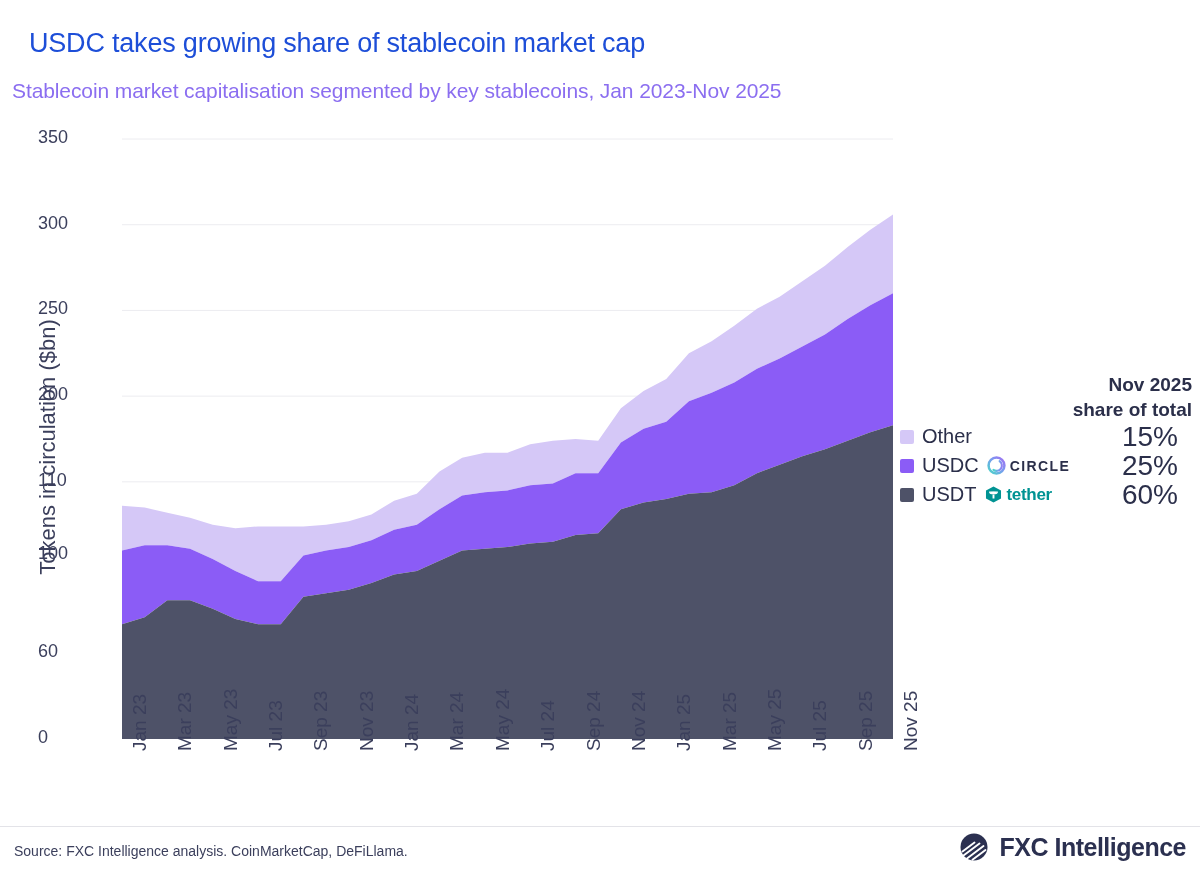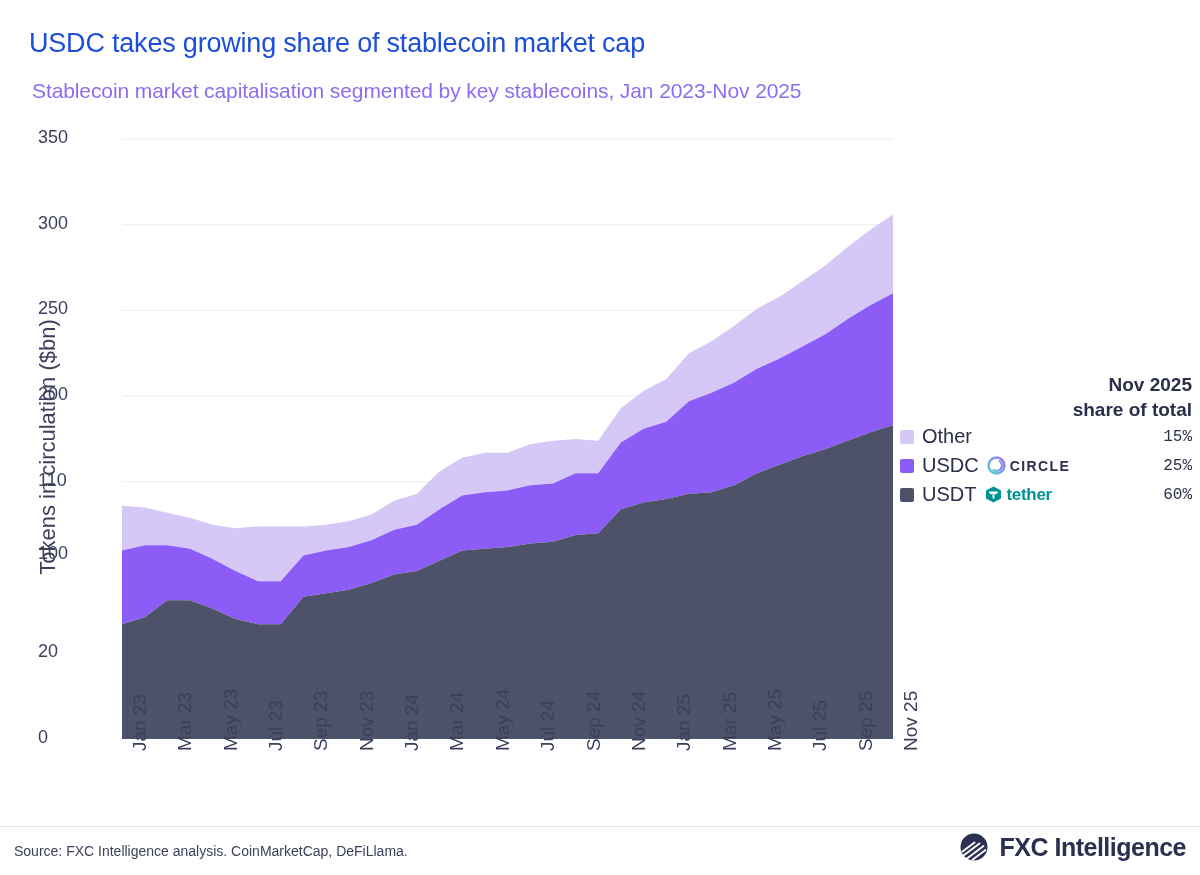--- a/index.html
+++ b/index.html
@@ -11,21 +11,21 @@
     overflow:hidden;
     position:relative;
   }
   
   #chart-title{
     position:absolute;left:29px;top:28px;
     font-size:27px;font-weight:400;color:#1d4ed8;
     letter-spacing:-0.2px;white-space:nowrap;
   }
   #chart-subtitle{
-    position:absolute;left:32px;top:79px;
+    position:absolute;left:12px;top:79px;
     font-size:21px;font-weight:400;color:#8b6ef0;
     letter-spacing:-0.1px;white-space:nowrap;
   }
   
   #plot-wrap{position:absolute;left:0;top:0;width:1200px;height:875px;}
   #plot-svg{position:absolute;left:0;top:0;}
   
   #y-axis-title{
     position:absolute;
     left:-262px;top:434px;
@@ -59,21 +59,21 @@
     height:29px;
   }
   .legend-swatch{
     width:14px;height:14px;border-radius:2px;flex:0 0 auto;margin-right:8px;
   }
   .legend-label{
     font-size:20px;color:#2b2f4a;white-space:nowrap;
   }
   .legend-brand{margin-left:8px;display:flex;align-items:center;}
   .legend-pct{
-    margin-left:auto;font-size:16px;color:#2b2f4a;padding-right:8px;font-family:Liberation Mono, monospace;
+    margin-left:auto;font-size:28px;color:#2b2f4a;padding-right:22px;
   }
   .brand-text{font-size:14px;font-weight:700;letter-spacing:1.4px;margin-left:4px;}
   .tether-text{font-size:17px;font-weight:700;letter-spacing:-0.3px;margin-left:3px;color:#009393;}
   
   #footer-rule{
     position:absolute;left:0;top:826px;width:1200px;height:1px;background:#e3e3e8;
   }
   #source-note{
     position:absolute;left:14px;top:843px;
     font-size:14px;color:#3b3f5c;
@@ -105,21 +105,21 @@
       </g>
     <g id="areas">
         <path d="M 122 505.8571428571429 L 144.6764705882353 507.57142857142856 L 167.35294117647058 512.7142857142858 L 190.02941176470588 517.8571428571429 L 212.70588235294116 524.7142857142858 L 235.38235294117646 528.1428571428571 L 258.05882352941177 526.4285714285714 L 280.7352941176471 526.4285714285714 L 303.4117647058823 526.4285714285714 L 326.0882352941177 524.7142857142858 L 348.7647058823529 521.2857142857142 L 371.44117647058823 514.4285714285714 L 394.11764705882354 500.7142857142857 L 416.79411764705884 493.8571428571429 L 439.47058823529414 471.57142857142856 L 462.1470588235294 457.85714285714283 L 484.8235294117647 452.7142857142857 L 507.5 452.7142857142857 L 530.1764705882354 444.14285714285717 L 552.8529411764706 440.7142857142857 L 575.5294117647059 439 L 598.2058823529412 440.7142857142857 L 620.8823529411765 408.14285714285717 L 643.5588235294117 391 L 666.2352941176471 379 L 688.9117647058823 353.2857142857143 L 711.5882352941177 341.2857142857143 L 734.2647058823529 325.85714285714283 L 756.9411764705883 308.7142857142857 L 779.6176470588235 296.7142857142857 L 802.2941176470588 281.2857142857143 L 824.9705882352941 265.85714285714283 L 847.6470588235294 247 L 870.3235294117648 229.85714285714283 L 893 214.42857142857144 L 893 293.2857142857143 L 870.3235294117648 305.2857142857143 L 847.6470588235294 319 L 824.9705882352941 334.42857142857144 L 802.2941176470588 346.42857142857144 L 779.6176470588235 358.42857142857144 L 756.9411764705883 368.7142857142857 L 734.2647058823529 382.42857142857144 L 711.5882352941177 392.7142857142857 L 688.9117647058823 401.2857142857143 L 666.2352941176471 421.85714285714283 L 643.5588235294117 428.7142857142857 L 620.8823529411765 442.42857142857144 L 598.2058823529412 473.2857142857143 L 575.5294117647059 473.2857142857143 L 552.8529411764706 483.57142857142856 L 530.1764705882354 485.2857142857143 L 507.5 490.42857142857144 L 484.8235294117647 492.1428571428571 L 462.1470588235294 495.57142857142856 L 439.47058823529414 509.2857142857143 L 416.79411764705884 524.7142857142858 L 394.11764705882354 529.8571428571429 L 371.44117647058823 540.1428571428571 L 348.7647058823529 547 L 326.0882352941177 550.4285714285714 L 303.4117647058823 555.5714285714286 L 280.7352941176471 581.2857142857142 L 258.05882352941177 581.2857142857142 L 235.38235294117646 571 L 212.70588235294116 559 L 190.02941176470588 548.7142857142858 L 167.35294117647058 545.2857142857142 L 144.6764705882353 545.2857142857142 L 122 550.4285714285714 Z" fill="#d5c8f7"></path>
         <path d="M 122 550.4285714285714 L 144.6764705882353 545.2857142857142 L 167.35294117647058 545.2857142857142 L 190.02941176470588 548.7142857142858 L 212.70588235294116 559 L 235.38235294117646 571 L 258.05882352941177 581.2857142857142 L 280.7352941176471 581.2857142857142 L 303.4117647058823 555.5714285714286 L 326.0882352941177 550.4285714285714 L 348.7647058823529 547 L 371.44117647058823 540.1428571428571 L 394.11764705882354 529.8571428571429 L 416.79411764705884 524.7142857142858 L 439.47058823529414 509.2857142857143 L 462.1470588235294 495.57142857142856 L 484.8235294117647 492.1428571428571 L 507.5 490.42857142857144 L 530.1764705882354 485.2857142857143 L 552.8529411764706 483.57142857142856 L 575.5294117647059 473.2857142857143 L 598.2058823529412 473.2857142857143 L 620.8823529411765 442.42857142857144 L 643.5588235294117 428.7142857142857 L 666.2352941176471 421.85714285714283 L 688.9117647058823 401.2857142857143 L 711.5882352941177 392.7142857142857 L 734.2647058823529 382.42857142857144 L 756.9411764705883 368.7142857142857 L 779.6176470588235 358.42857142857144 L 802.2941176470588 346.42857142857144 L 824.9705882352941 334.42857142857144 L 847.6470588235294 319 L 870.3235294117648 305.2857142857143 L 893 293.2857142857143 L 893 425.2857142857143 L 870.3235294117648 432.14285714285717 L 847.6470588235294 440.7142857142857 L 824.9705882352941 449.2857142857143 L 802.2941176470588 456.14285714285717 L 779.6176470588235 464.7142857142857 L 756.9411764705883 473.2857142857143 L 734.2647058823529 485.2857142857143 L 711.5882352941177 492.1428571428571 L 688.9117647058823 493.8571428571429 L 666.2352941176471 499 L 643.5588235294117 502.42857142857144 L 620.8823529411765 509.2857142857143 L 598.2058823529412 533.2857142857142 L 575.5294117647059 535 L 552.8529411764706 541.8571428571429 L 530.1764705882354 543.5714285714286 L 507.5 547 L 484.8235294117647 548.7142857142858 L 462.1470588235294 550.4285714285714 L 439.47058823529414 560.7142857142858 L 416.79411764705884 571 L 394.11764705882354 574.4285714285714 L 371.44117647058823 583 L 348.7647058823529 589.8571428571429 L 326.0882352941177 593.2857142857142 L 303.4117647058823 596.7142857142858 L 280.7352941176471 624.1428571428571 L 258.05882352941177 624.1428571428571 L 235.38235294117646 619 L 212.70588235294116 608.7142857142858 L 190.02941176470588 600.1428571428571 L 167.35294117647058 600.1428571428571 L 144.6764705882353 617.2857142857143 L 122 624.1428571428571 Z" fill="#8b5cf6"></path>
         <path d="M 122 624.1428571428571 L 144.6764705882353 617.2857142857143 L 167.35294117647058 600.1428571428571 L 190.02941176470588 600.1428571428571 L 212.70588235294116 608.7142857142858 L 235.38235294117646 619 L 258.05882352941177 624.1428571428571 L 280.7352941176471 624.1428571428571 L 303.4117647058823 596.7142857142858 L 326.0882352941177 593.2857142857142 L 348.7647058823529 589.8571428571429 L 371.44117647058823 583 L 394.11764705882354 574.4285714285714 L 416.79411764705884 571 L 439.47058823529414 560.7142857142858 L 462.1470588235294 550.4285714285714 L 484.8235294117647 548.7142857142858 L 507.5 547 L 530.1764705882354 543.5714285714286 L 552.8529411764706 541.8571428571429 L 575.5294117647059 535 L 598.2058823529412 533.2857142857142 L 620.8823529411765 509.2857142857143 L 643.5588235294117 502.42857142857144 L 666.2352941176471 499 L 688.9117647058823 493.8571428571429 L 711.5882352941177 492.1428571428571 L 734.2647058823529 485.2857142857143 L 756.9411764705883 473.2857142857143 L 779.6176470588235 464.7142857142857 L 802.2941176470588 456.14285714285717 L 824.9705882352941 449.2857142857143 L 847.6470588235294 440.7142857142857 L 870.3235294117648 432.14285714285717 L 893 425.2857142857143 L 893 739 L 870.3235294117648 739 L 847.6470588235294 739 L 824.9705882352941 739 L 802.2941176470588 739 L 779.6176470588235 739 L 756.9411764705883 739 L 734.2647058823529 739 L 711.5882352941177 739 L 688.9117647058823 739 L 666.2352941176471 739 L 643.5588235294117 739 L 620.8823529411765 739 L 598.2058823529412 739 L 575.5294117647059 739 L 552.8529411764706 739 L 530.1764705882354 739 L 507.5 739 L 484.8235294117647 739 L 462.1470588235294 739 L 439.47058823529414 739 L 416.79411764705884 739 L 394.11764705882354 739 L 371.44117647058823 739 L 348.7647058823529 739 L 326.0882352941177 739 L 303.4117647058823 739 L 280.7352941176471 739 L 258.05882352941177 739 L 235.38235294117646 739 L 212.70588235294116 739 L 190.02941176470588 739 L 167.35294117647058 739 L 144.6764705882353 739 L 122 739 Z" fill="#4e5268"></path>
       </g>
   </svg>
   <div id="y-axis-title">Tokens in circulation ($bn)</div>
   <div id="y-ticks">
       <div class="y-tick-label" style="left: 38px; top: 727px;">0</div>
-      <div class="y-tick-label" style="left: 38px; top: 641.286px;">20</div>
+      <div class="y-tick-label" style="left: 38px; top: 641.286px;">60</div>
       <div class="y-tick-label" style="left: 38px; top: 543px;">100</div>
       <div class="y-tick-label" style="left: 38px; top: 469.857px;">110</div>
       <div class="y-tick-label" style="left: 38px; top: 384.143px;">200</div>
       <div class="y-tick-label" style="left: 38px; top: 298.429px;">250</div>
       <div class="y-tick-label" style="left: 38px; top: 212.714px;">300</div>
       <div class="y-tick-label" style="left: 38px; top: 127px;">350</div>
     </div>
   <div id="x-ticks">
       <div class="x-tick-label" style="left: 129px; top: 751px;">Jan 23</div>
       <div class="x-tick-label" style="left: 174.353px; top: 751px;">Mar 23</div>

